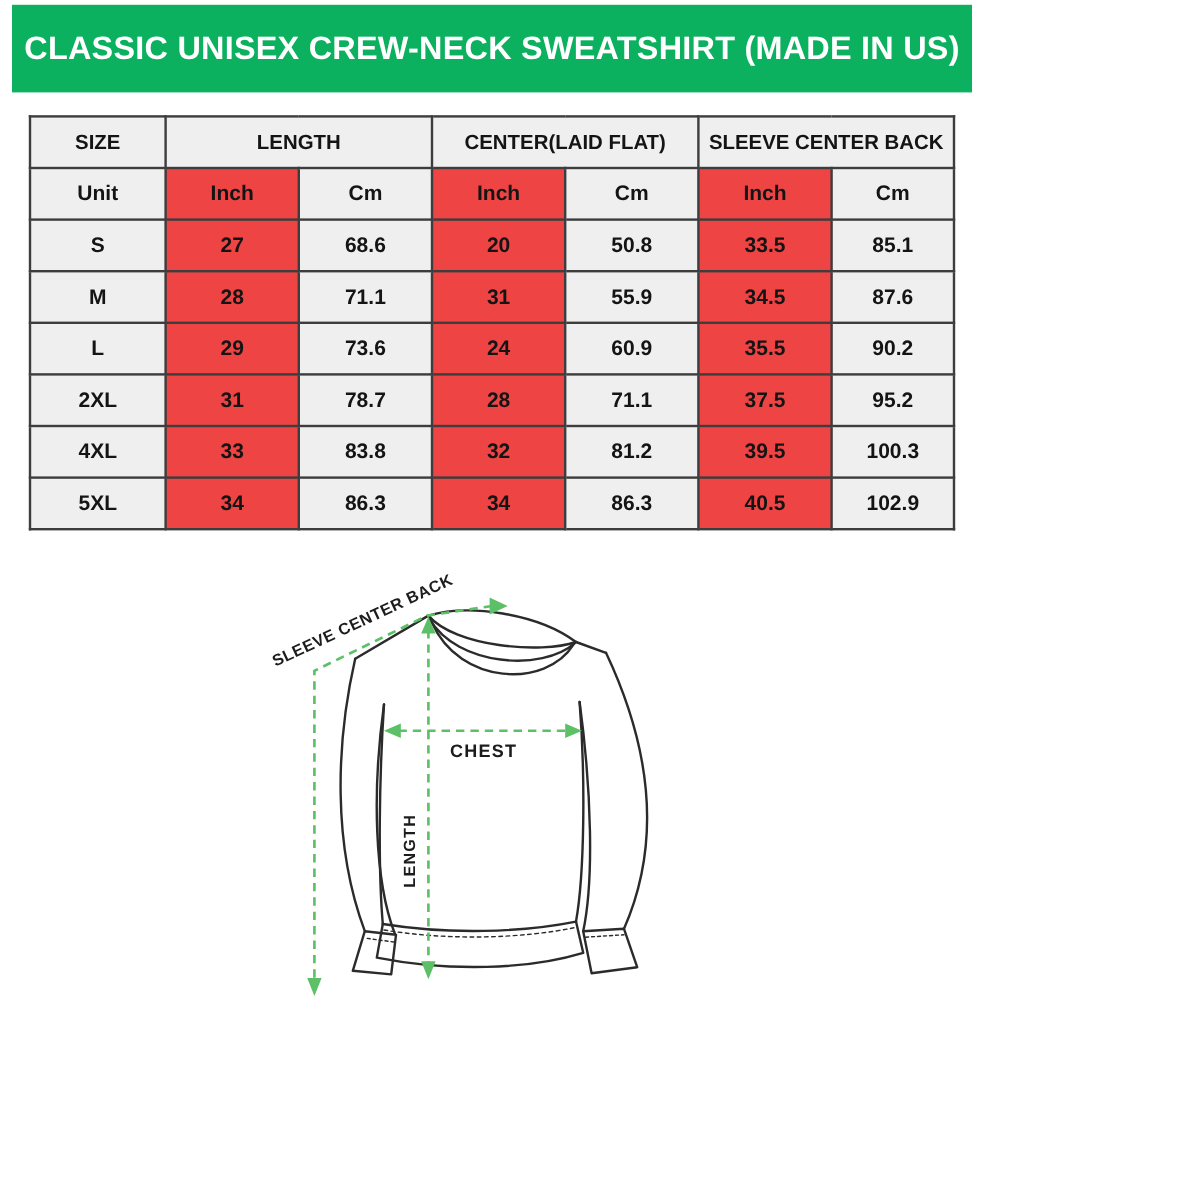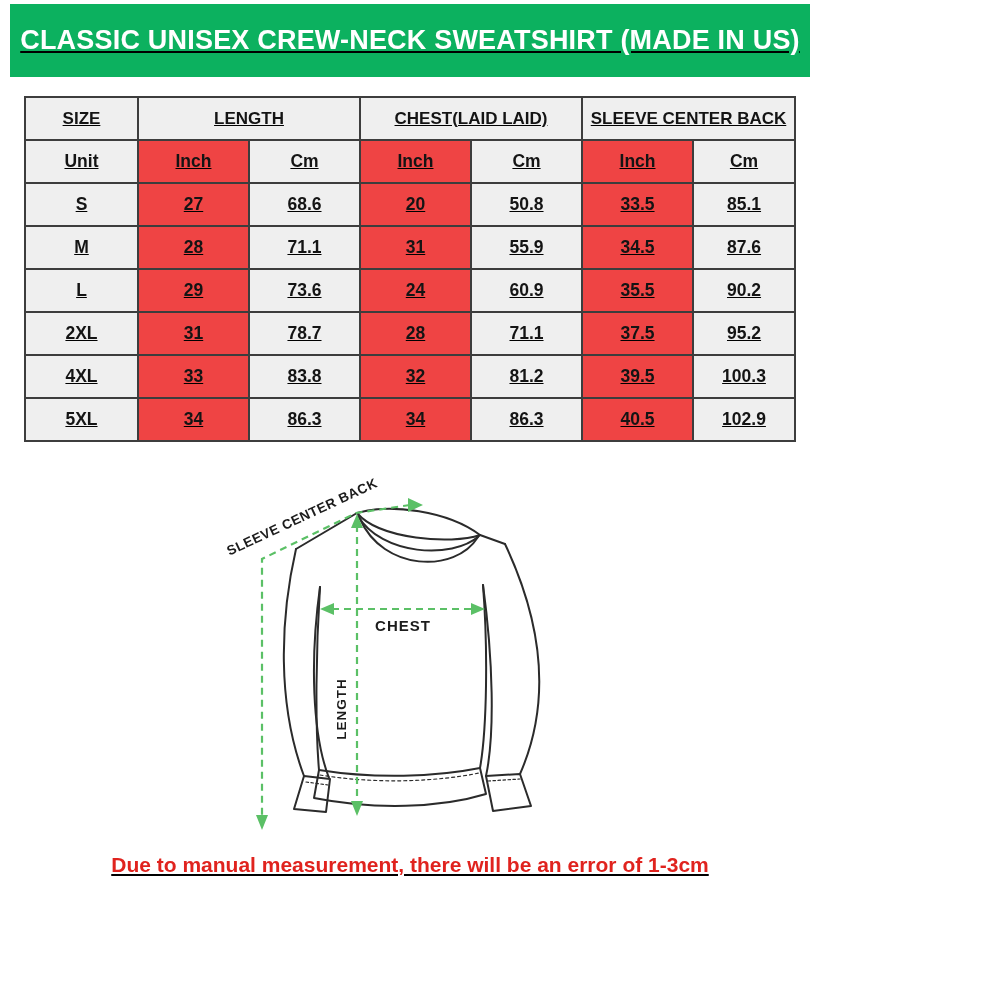--- a/index.html
+++ b/index.html
@@ -2,21 +2,20 @@
 <html><head>
 <meta charset="utf-8">
 <style>
   html,body{margin:0;padding:0;background:#ffffff;}
   .page{
     position:relative;
     width:820px;height:1000px;
     background:#ffffff;
     font-family:"Liberation Sans", sans-serif;
     overflow:hidden;
-    text-decoration:underline;
   }
   
   .banner{
     width:800px;height:73px;
     margin:4px auto 0;
     background:#0CB15F;
     display:flex;align-items:center;justify-content:center;
   }
   .banner-title{
     color:#ffffff;font-weight:700;font-size:27px;letter-spacing:.2px;
@@ -66,21 +65,21 @@
         <col style="width:111px">
       <col style="width:111px">
         <col style="width:111px">
         <col style="width:111px">
       <col style="width:102px">
     </colgroup>
     <thead>
       <tr>
         <th class="g">SIZE</th>
         <th class="g" colspan="2">LENGTH</th>
-        <th class="g" colspan="2">CHEST(LAID LAID)</th>
+        <th class="g" colspan="2">CENTER(LAID FLAT)</th>
         <th class="g" colspan="2">SLEEVE CENTER BACK</th>
       </tr>
       <tr>
         <td class="g">Unit</td>
         <td class="w">Inch</td>
         <td class="g">Cm</td>
         <td class="w">Inch</td>
         <td class="g">Cm</td>
         <td class="w">Inch</td>
         <td class="g">Cm</td>
@@ -190,15 +189,14 @@
       </g>
 
       <g fill="#1c1c1c" font-family="&quot;Liberation Sans&quot;, sans-serif" font-weight="bold" text-anchor="middle">
         <text transform="translate(64,42) rotate(-25)" font-size="13.5" letter-spacing="0.5">SLEEVE CENTER BACK</text>
         <text x="163" y="152" font-size="15" letter-spacing="1">CHEST</text>
         <text transform="translate(106,230) rotate(-90)" font-size="13.5" letter-spacing="1">LENGTH</text>
       </g>
     </svg>
   </div>
 
-  <div class="footer-note">Due to manual measurement, there will be an error of 1-3cm</div>
 
 </div>
 
 </body></html>

